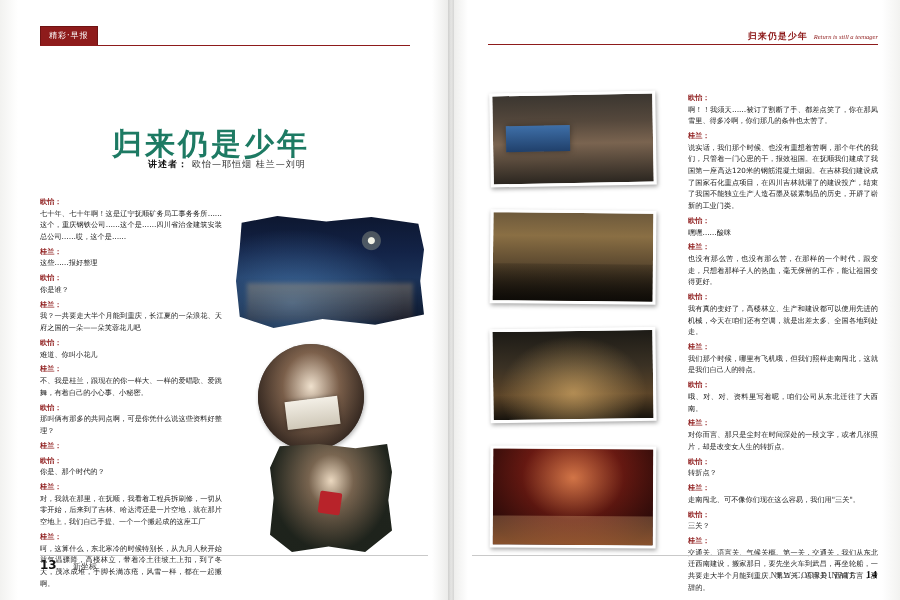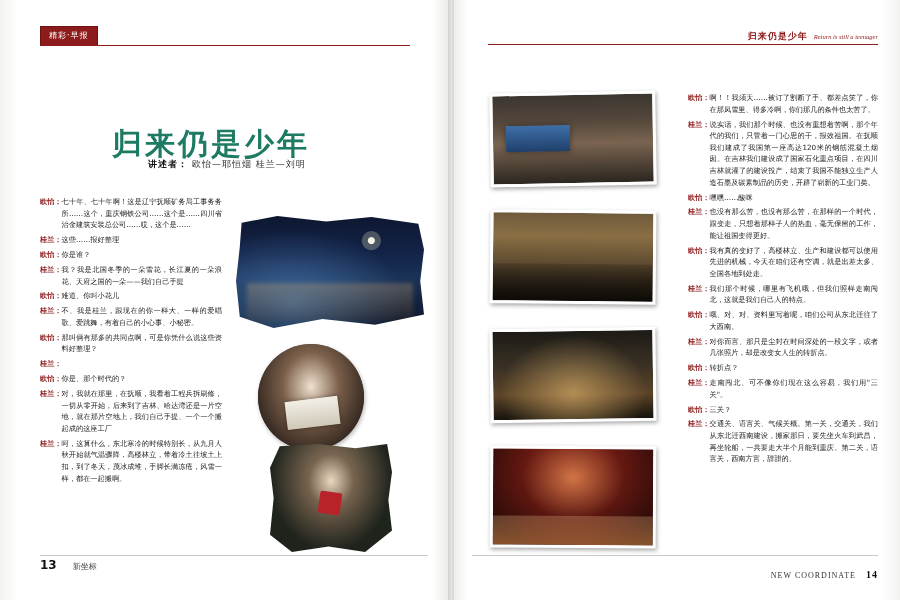--- a/index.html
+++ b/index.html
@@ -70,21 +70,21 @@
   .byline .lbl{color:#111;}
   .byline .nm{font-weight:normal;color:#333;margin-left:4px;}
 
   
   .col{
     position:absolute;
     font-size:7.2px;line-height:1.62;color:#1a1a1a;
     text-align:justify;
   }
   .col.left-col{left:40px;top:196px;width:182px;}
-  .p{margin:0 0 3.2px 0;display:flex;}
+  .p{margin:0 0 3.2px 0;display:flex;flex-direction:column;}
   .who{
     color:#8e1b1b;font-weight:bold;white-space:nowrap;flex:0 0 auto;
   }
   .txt{flex:1 1 auto;}
   .right-text{
     position:absolute;left:238px;top:92px;width:190px;
     font-size:7.2px;line-height:1.62;color:#1a1a1a;text-align:justify;
   }
 
   
@@ -221,21 +221,21 @@
       <div class="p">
           <span class="who">桂兰：</span>
           <span class="txt">这些……报好整理</span>
         </div>
       <div class="p">
           <span class="who">欧怡：</span>
           <span class="txt">你是谁？</span>
         </div>
       <div class="p">
           <span class="who">桂兰：</span>
-          <span class="txt">我？我是北国冬季的一朵雪花，长江夏的一朵浪花、天府之国的一朵——我们自己手提</span>
+          <span class="txt">我？一共要走大半个月能到重庆，长江夏的一朵浪花、天府之国的一朵——朵芙蓉花儿吧</span>
         </div>
       <div class="p">
           <span class="who">欧怡：</span>
           <span class="txt">难道、你叫小花儿</span>
         </div>
       <div class="p">
           <span class="who">桂兰：</span>
           <span class="txt">不、我是桂兰，跟现在的你一样大、一样的爱唱歌、爱跳舞，有着自己的小心事、小秘密。</span>
         </div>
       <div class="p">

